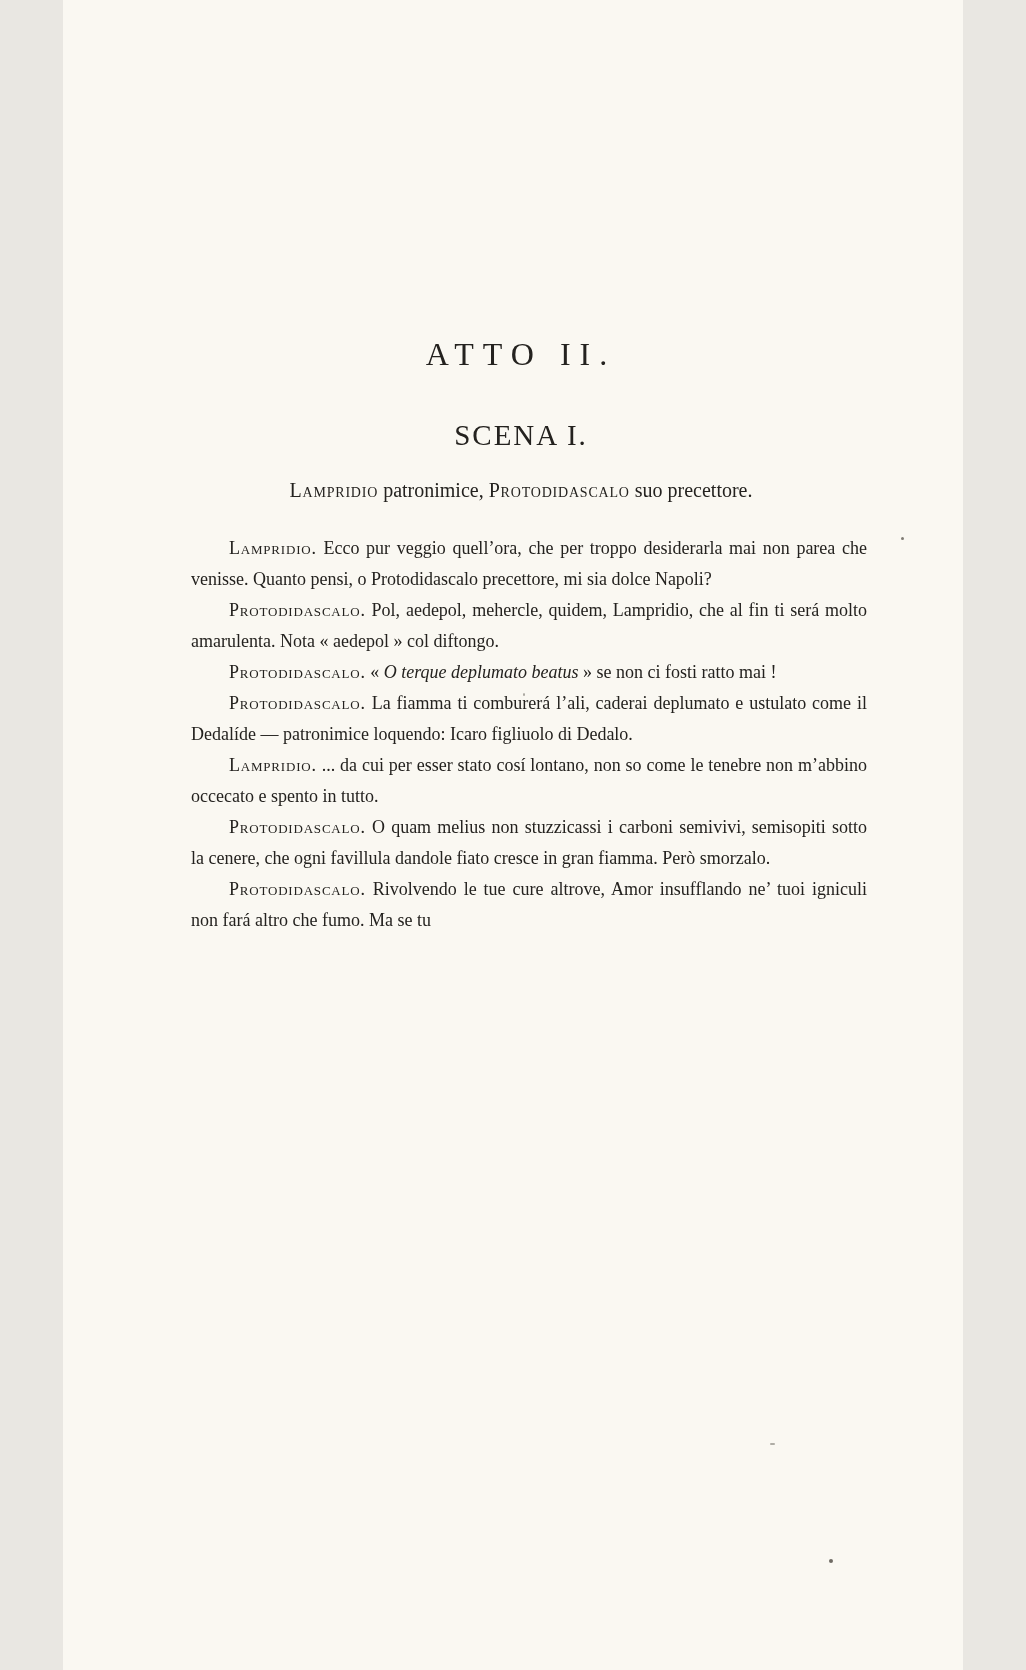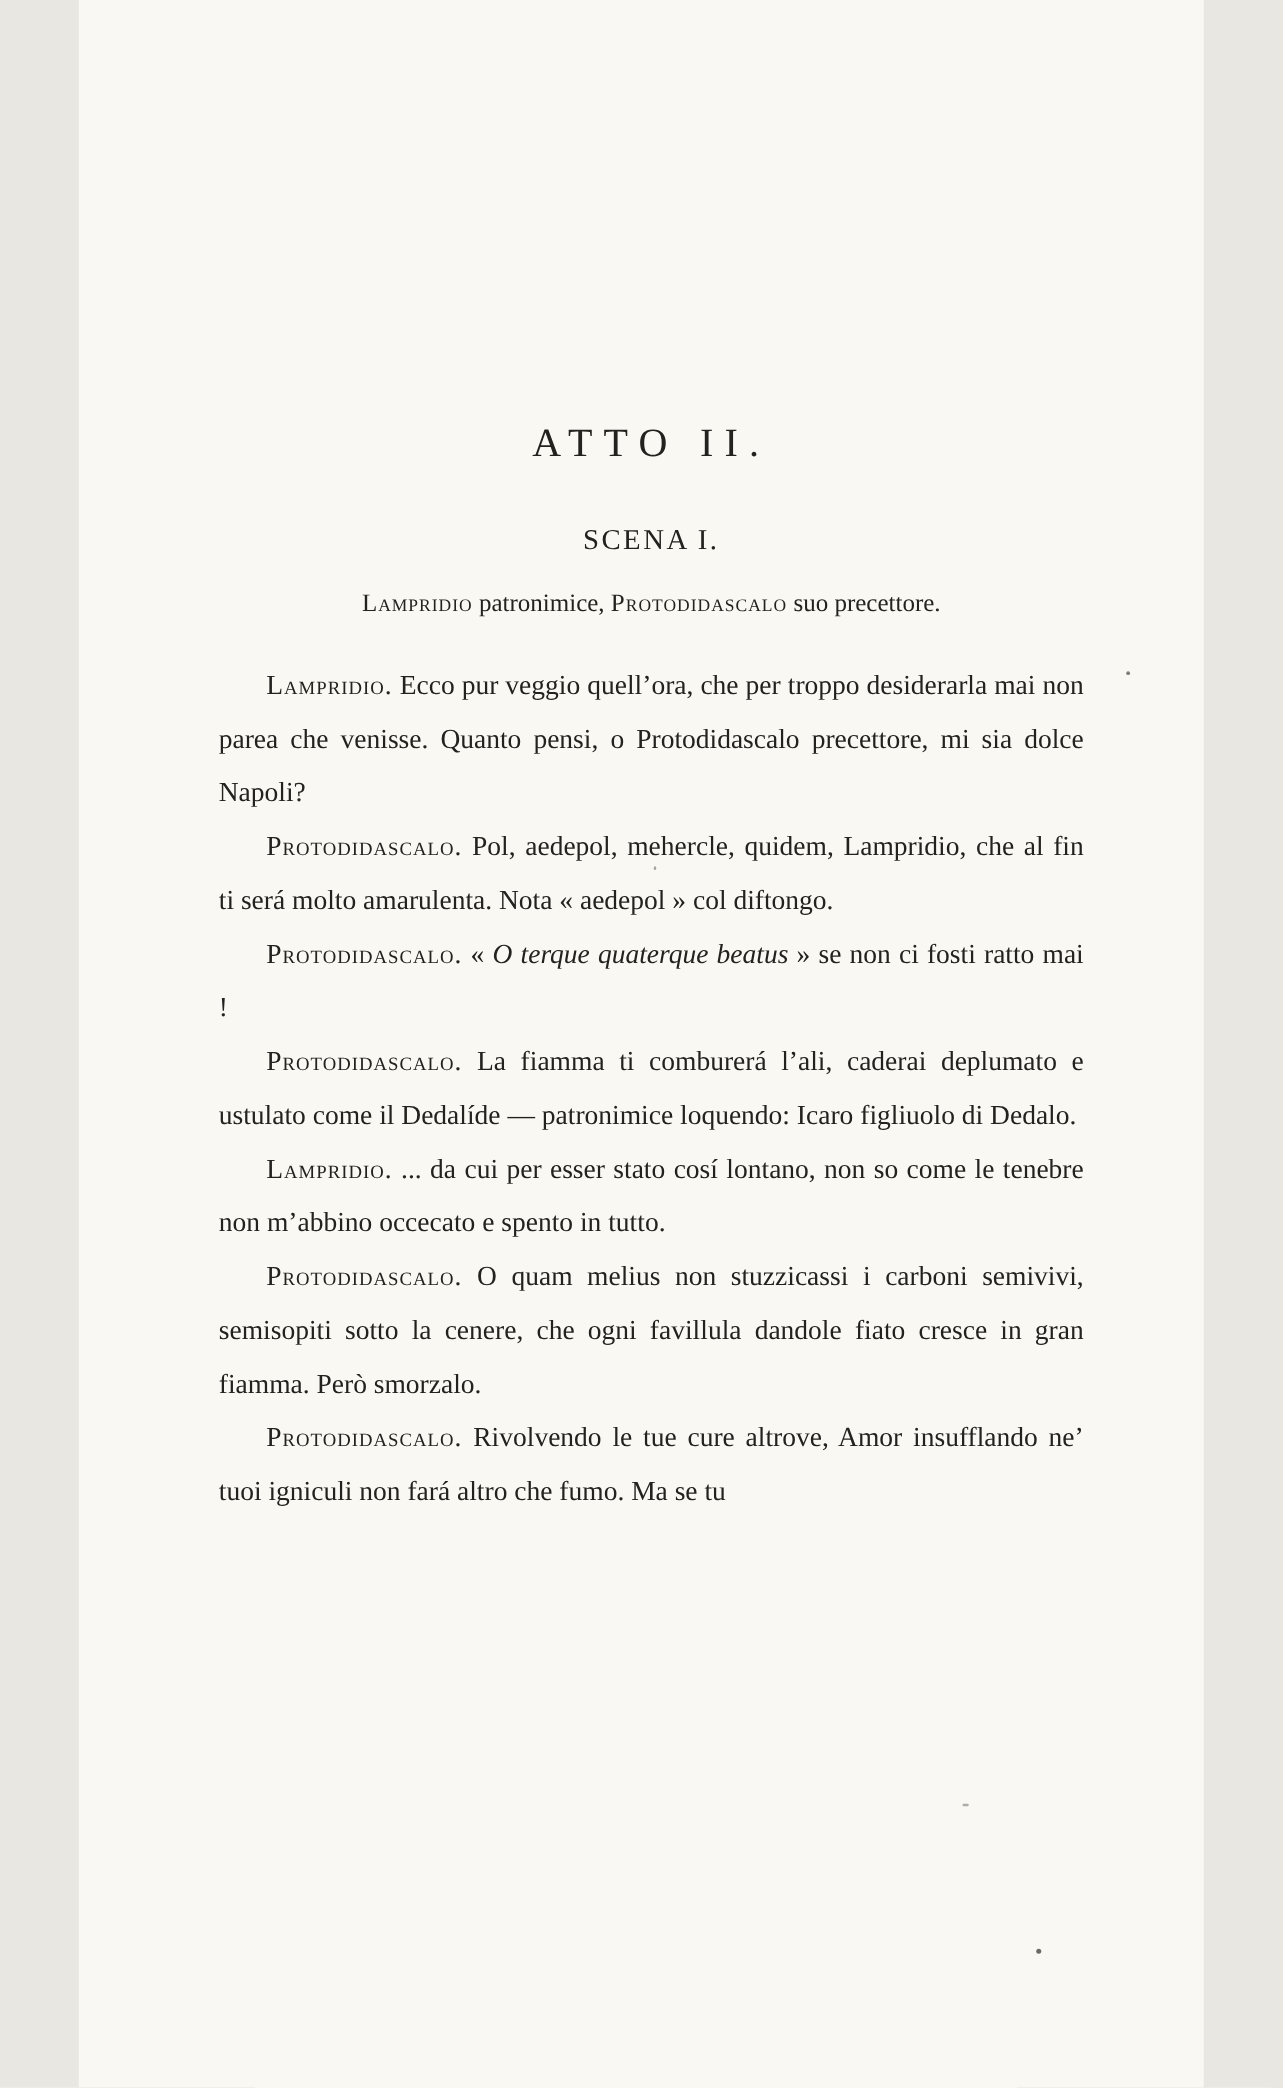--- a/index.html
+++ b/index.html
@@ -26,39 +26,40 @@
   .act-title {
     text-align: center;
     font-size: 32px;
     letter-spacing: 9px;
     font-weight: 400;
     margin: 0 0 0 0;
     white-space: nowrap;
   }
   .scene-title {
     text-align: center;
-    font-size: 23px;
+    font-size: 29px;
     letter-spacing: 2px;
     font-weight: 400;
     margin: 46px 0 0 0;
   }
   .cast-line {
     text-align: center;
     font-size: 20px;
     margin: 27px 0 0 0;
   }
   .smallcaps {
     font-variant: small-caps;
     letter-spacing: 0.8px;
   }
   .body-text {
     margin-top: 31px;
-    font-size: 22px;
-    line-height: 43px;
+    font-size: 18px;
+    line-height: 31px;
     text-align: justify;
+    margin-left: 16px;
   }
   .para {
     margin: 0;
     text-indent: 38px;
   }
   .para .speaker {
     font-variant: small-caps;
     letter-spacing: 0.8px;
   }
   .para em {
@@ -87,21 +88,21 @@
 
     <p class="cast-line"><span class="smallcaps">Lampridio</span><span> patronimice, </span><span class="smallcaps">Protodidascalo</span><span> suo precettore.</span></p>
 
     <div class="body-text">
 
       <p class="para"><span class="speaker">Lampridio.</span><span> Ecco pur veggio quell’ora, che per troppo desiderarla mai non parea che venisse. Quanto pensi, o Protodidascalo precettore, mi sia dolce Napoli?</span></p>
 
       <p class="para"><span class="speaker">Protodidascalo.</span><span> Pol, aedepol, mehercle, quidem, Lampridio, che al fin ti será molto amarulenta. Nota « aedepol » col diftongo.</span></p>
 
 
-      <p class="para"><span class="speaker">Protodidascalo.</span><span> « </span><em>O terque quaterque beatus</em><span> » se non ci fosti ratto mai !</span></p>
+      <p class="para"><span class="speaker">Protodidascalo.</span><span> « </span><em>O terque deplumato beatus</em><span> » se non ci fosti ratto mai !</span></p>
 
 
       <p class="para"><span class="speaker">Protodidascalo.</span><span> La fiamma ti comburerá l’ali, caderai deplumato e ustulato come il Dedalíde — patronimice loquendo: Icaro figliuolo di Dedalo.</span></p>
 
       <p class="para"><span class="speaker">Lampridio.</span><span> ... da cui per esser stato cosí lontano, non so come le tenebre non m’abbino occecato e spento in tutto.</span></p>
 
       <p class="para"><span class="speaker">Protodidascalo.</span><span> O quam melius non stuzzicassi i carboni semivivi, semisopiti sotto la cenere, che ogni favillula dandole fiato cresce in gran fiamma. Però smorzalo.</span></p>
 
 
       <p class="para"><span class="speaker">Protodidascalo.</span><span> Rivolvendo le tue cure altrove, Amor insufflando ne’ tuoi igniculi non fará altro che fumo. Ma se tu</span></p>

